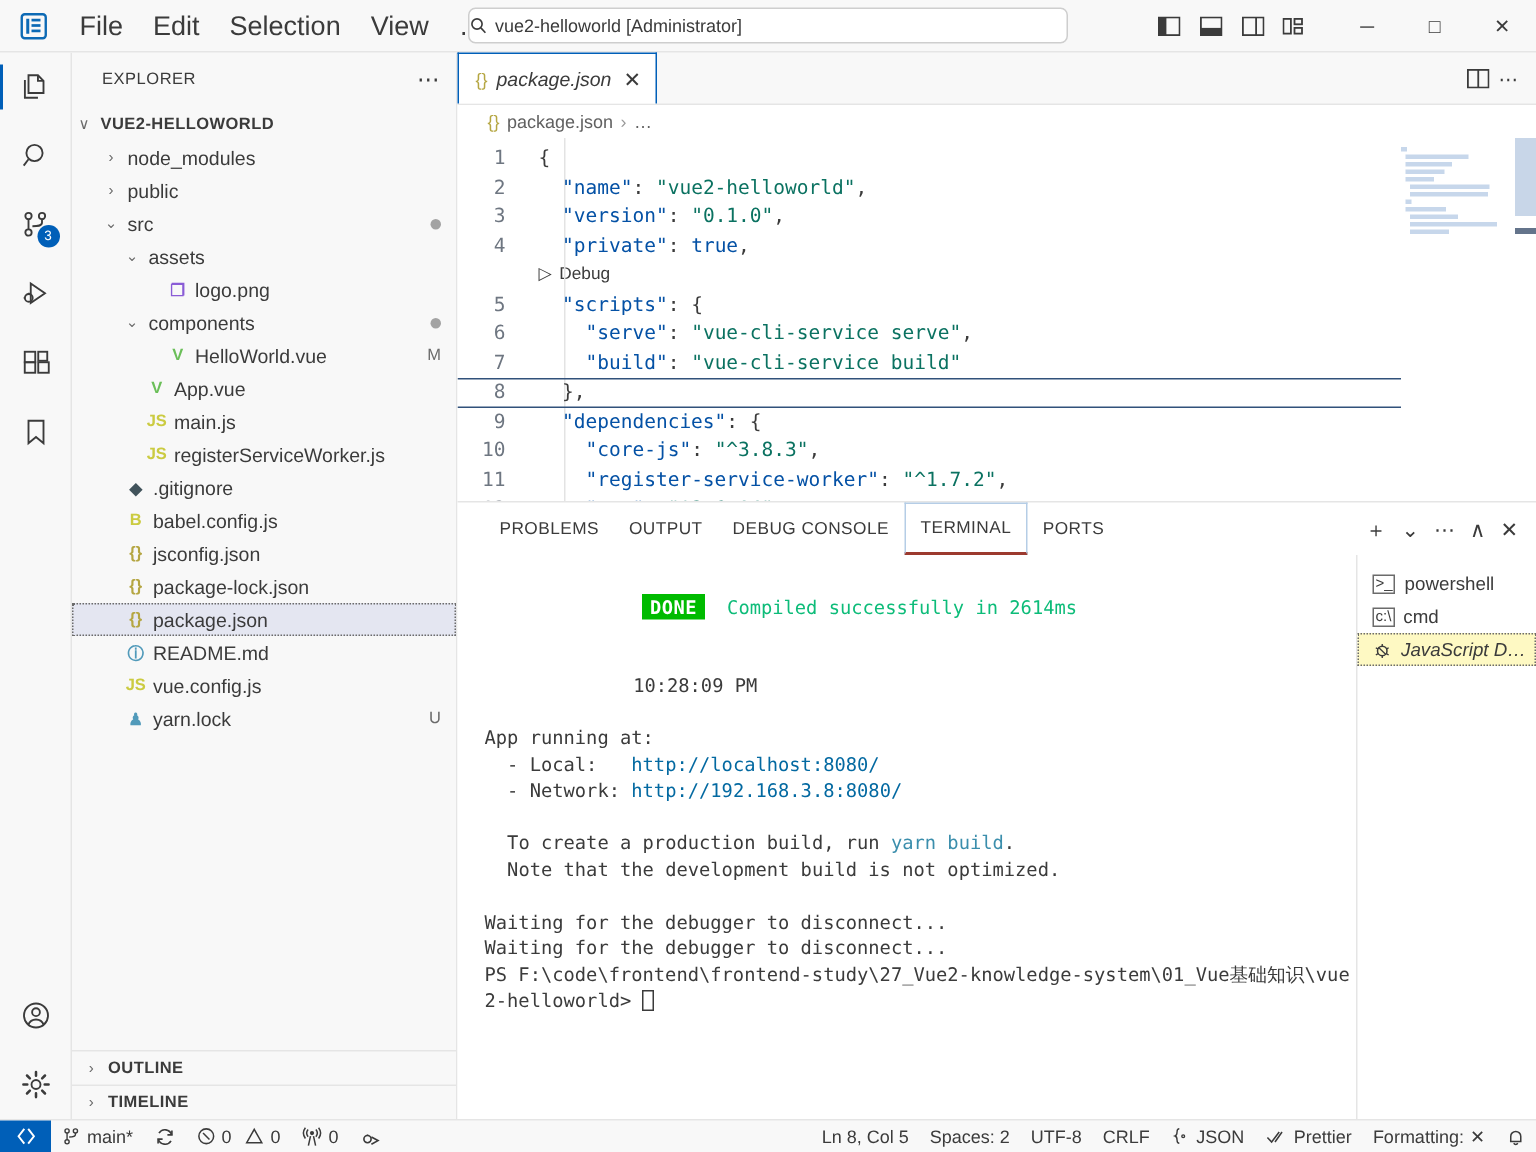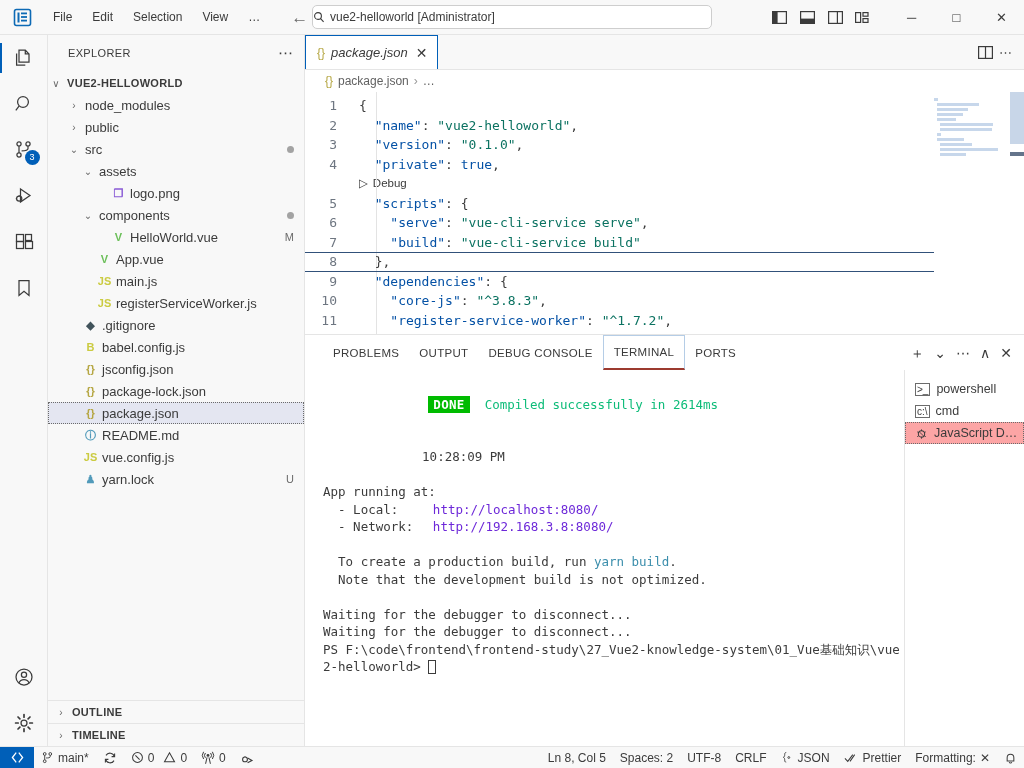--- a/index.html
+++ b/index.html
@@ -17,21 +17,21 @@
   .titlebar {
     height: 35px; min-height: 35px;
     display: flex; align-items: center;
     background: #f8f8f8;
     border-bottom: 1px solid #e5e5e5;
     position: relative;
   }
   .tb-logo { width: 44px; display: flex; align-items: center; justify-content: center; }
   .tb-menu { display: flex; align-items: center; gap: 2px; }
   .tb-menu .mi {
-    padding: 3px 9px; font-size: 12px; color: #3b3b3b; border-radius: 3px; cursor: default;
+    padding: 3px 9px; font-size: 18px; color: #3b3b3b; border-radius: 3px; cursor: default;
   }
   .tb-nav { display: flex; align-items: center; gap: 12px; margin-left: 22px; }
   .tb-nav .arrow { font-size: 17px; color: #6b6b6b; line-height: 1; }
   .tb-nav .arrow.dim { color: #bdbdbd; }
   .cmdcenter {
     position: absolute; left: 50%; transform: translateX(-50%);
     width: 400px; height: 24px;
     background: #ffffff; border: 1px solid #cecece; border-radius: 5px;
     display: flex; align-items: center; justify-content: flex-start; gap: 5px;
     font-size: 12px; color: #3b3b3b;
@@ -173,30 +173,30 @@
     flex: 1; padding: 8px 0 0 18px; min-width: 0; overflow: hidden;
     font-family: "DejaVu Sans Mono", monospace; font-size: 12.5px; line-height: 17.5px;
     color: #3b3b3b;
   }
   .tline { white-space: pre-wrap; word-break: break-all; }
   .done-badge {
     background: #00bb00; color: #ffffff; padding: 1px 5px; font-weight: bold; letter-spacing: .3px;
   }
   .t-green { color: #0dbc79; }
   .t-cyan { color: #3b8eac; }
-  .t-link { color: #6d28d9; margin-left: 12px; }
+  .t-link { color: #0369a1; }
   .caret { display: inline-block; width: 8px; height: 14px; border: 1px solid #3b3b3b; vertical-align: -3px; }
   .term-tabs {
     width: 120px; min-width: 120px; border-left: 1px solid #e5e5e5; padding-top: 8px;
   }
   .tt {
     height: 22px; display: flex; align-items: center; gap: 6px;
     padding-left: 10px; font-size: 12.5px; color: #3b3b3b; white-space: nowrap;
   }
-  .tt.active { background: #fca5a5; outline: 1px dotted #6b6b6b; outline-offset: -1px; }
+  .tt.active { background: #fef9c3; outline: 1px dotted #6b6b6b; outline-offset: -1px; font-style: italic; }
   .tt .tticon { font-size: 10px; border: 1px solid #6b6b6b; padding: 0 1px; line-height: 11px; color: #3b3b3b; }
 
   
   .statusbar {
     height: 22px; min-height: 22px; background: #f8f8f8;
     border-top: 1px solid #e5e5e5; display: flex; align-items: center;
     font-size: 12px; color: #3b3b3b;
   }
   .sb-remote {
     width: 34px; height: 22px; background: #005fb8; color: #ffffff;

